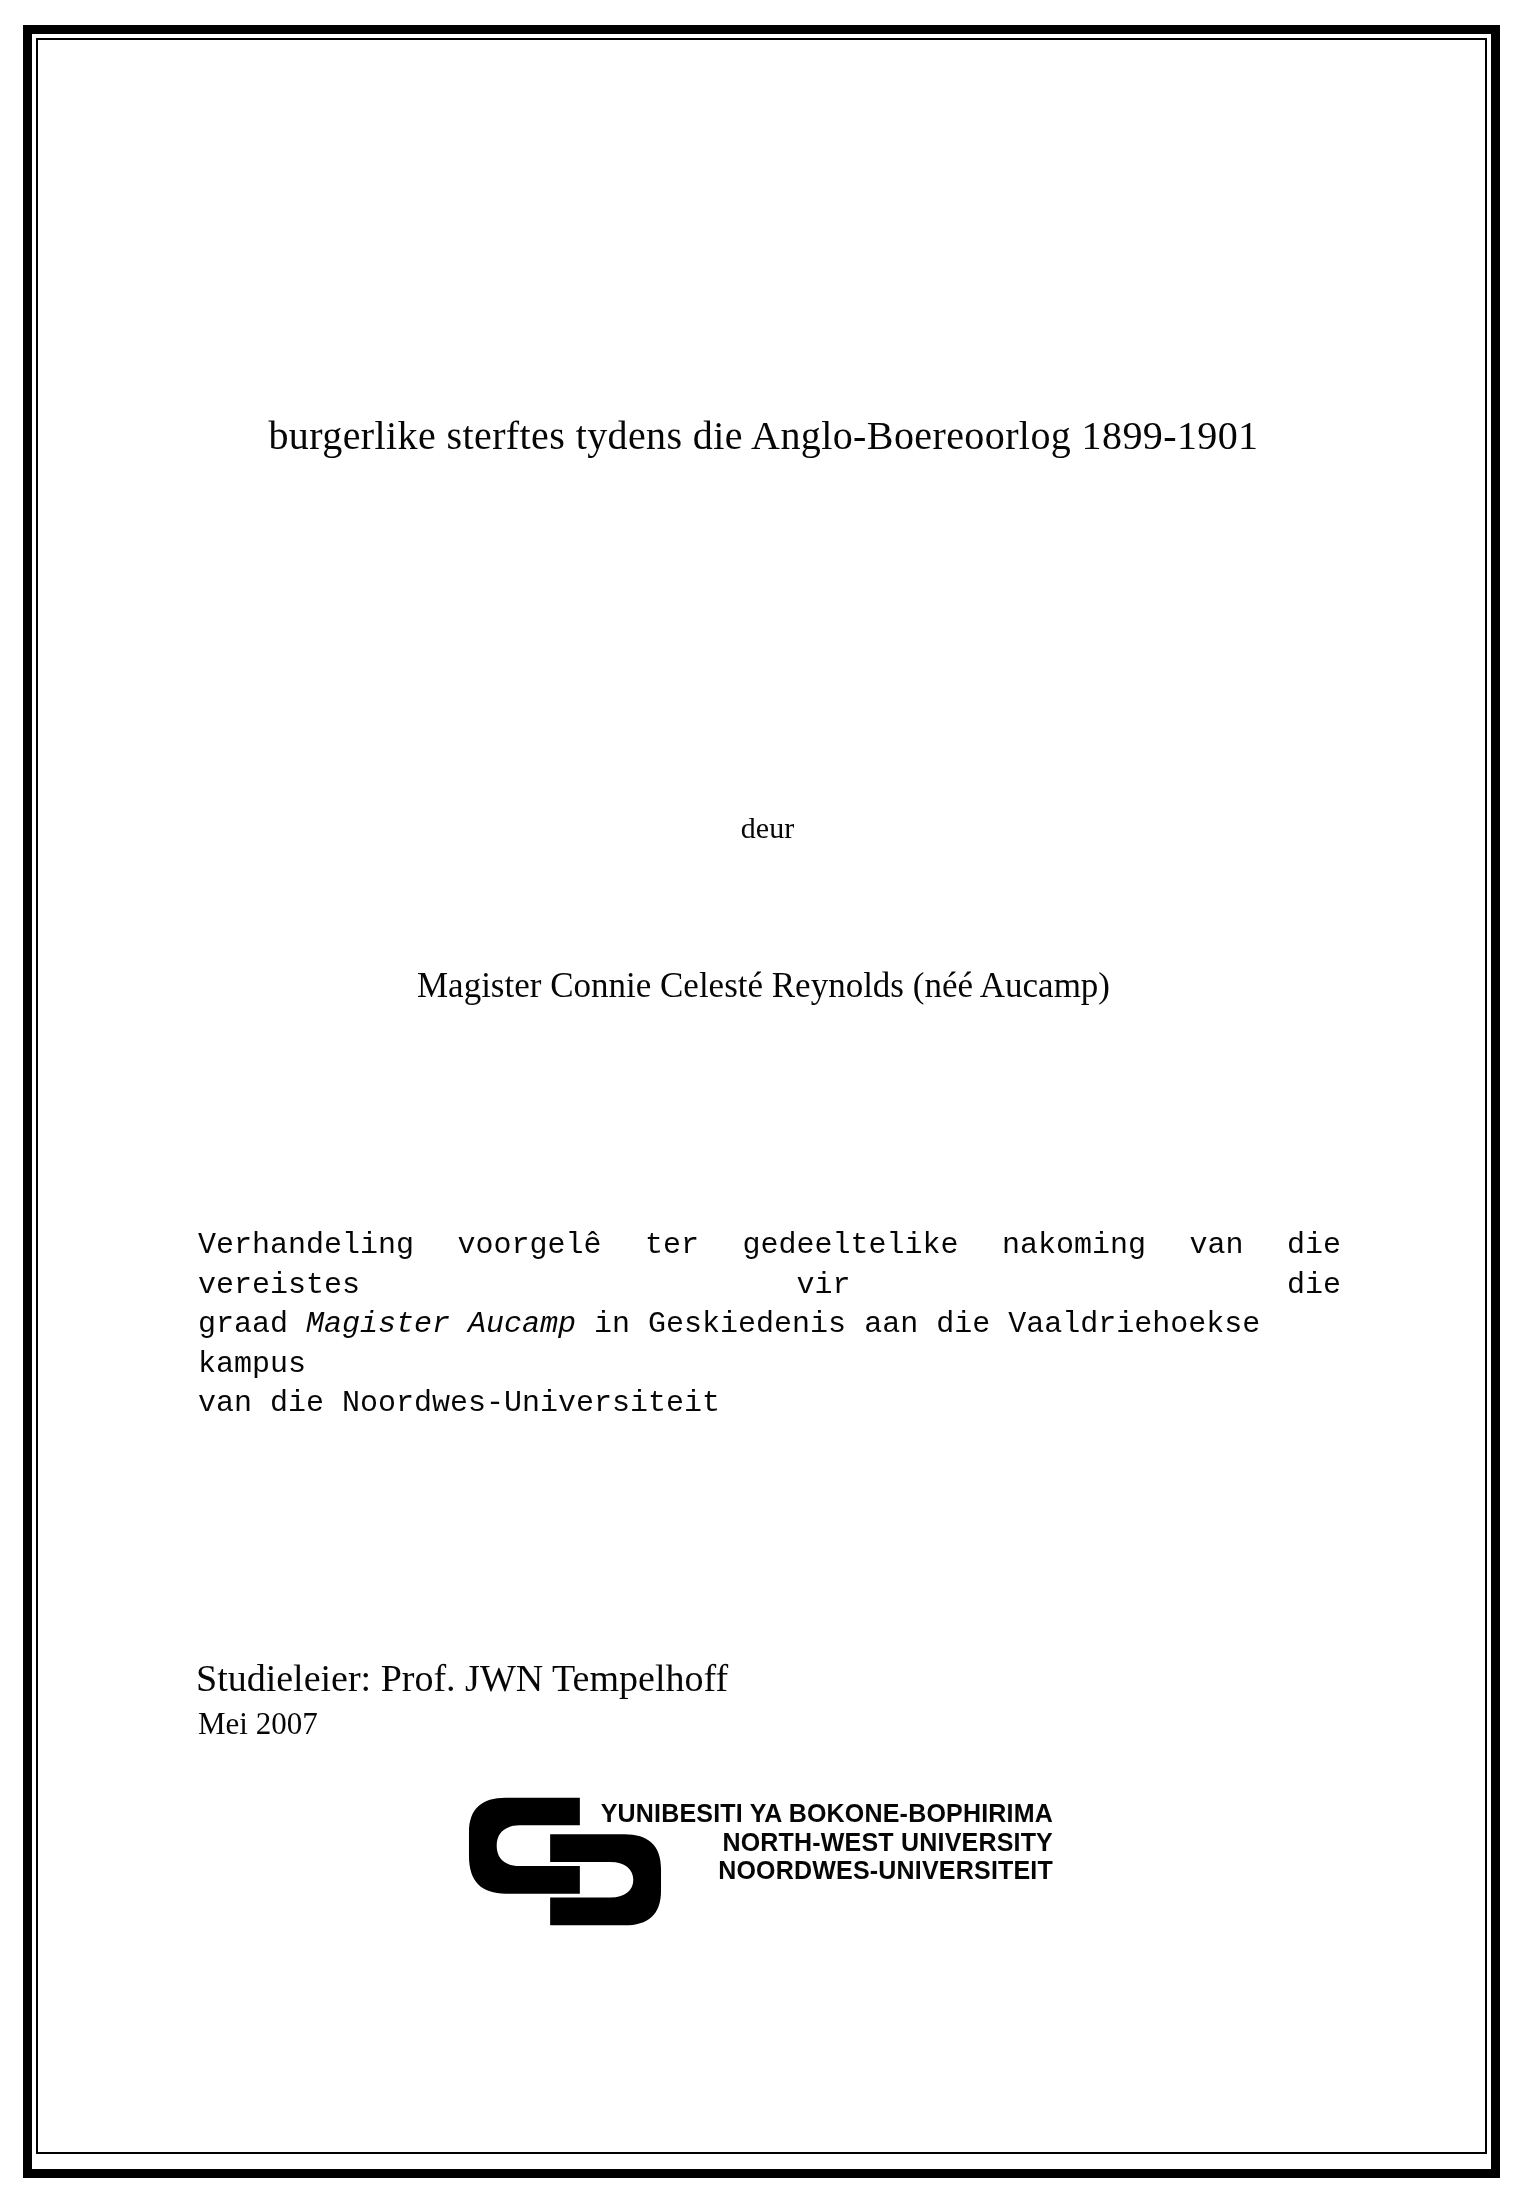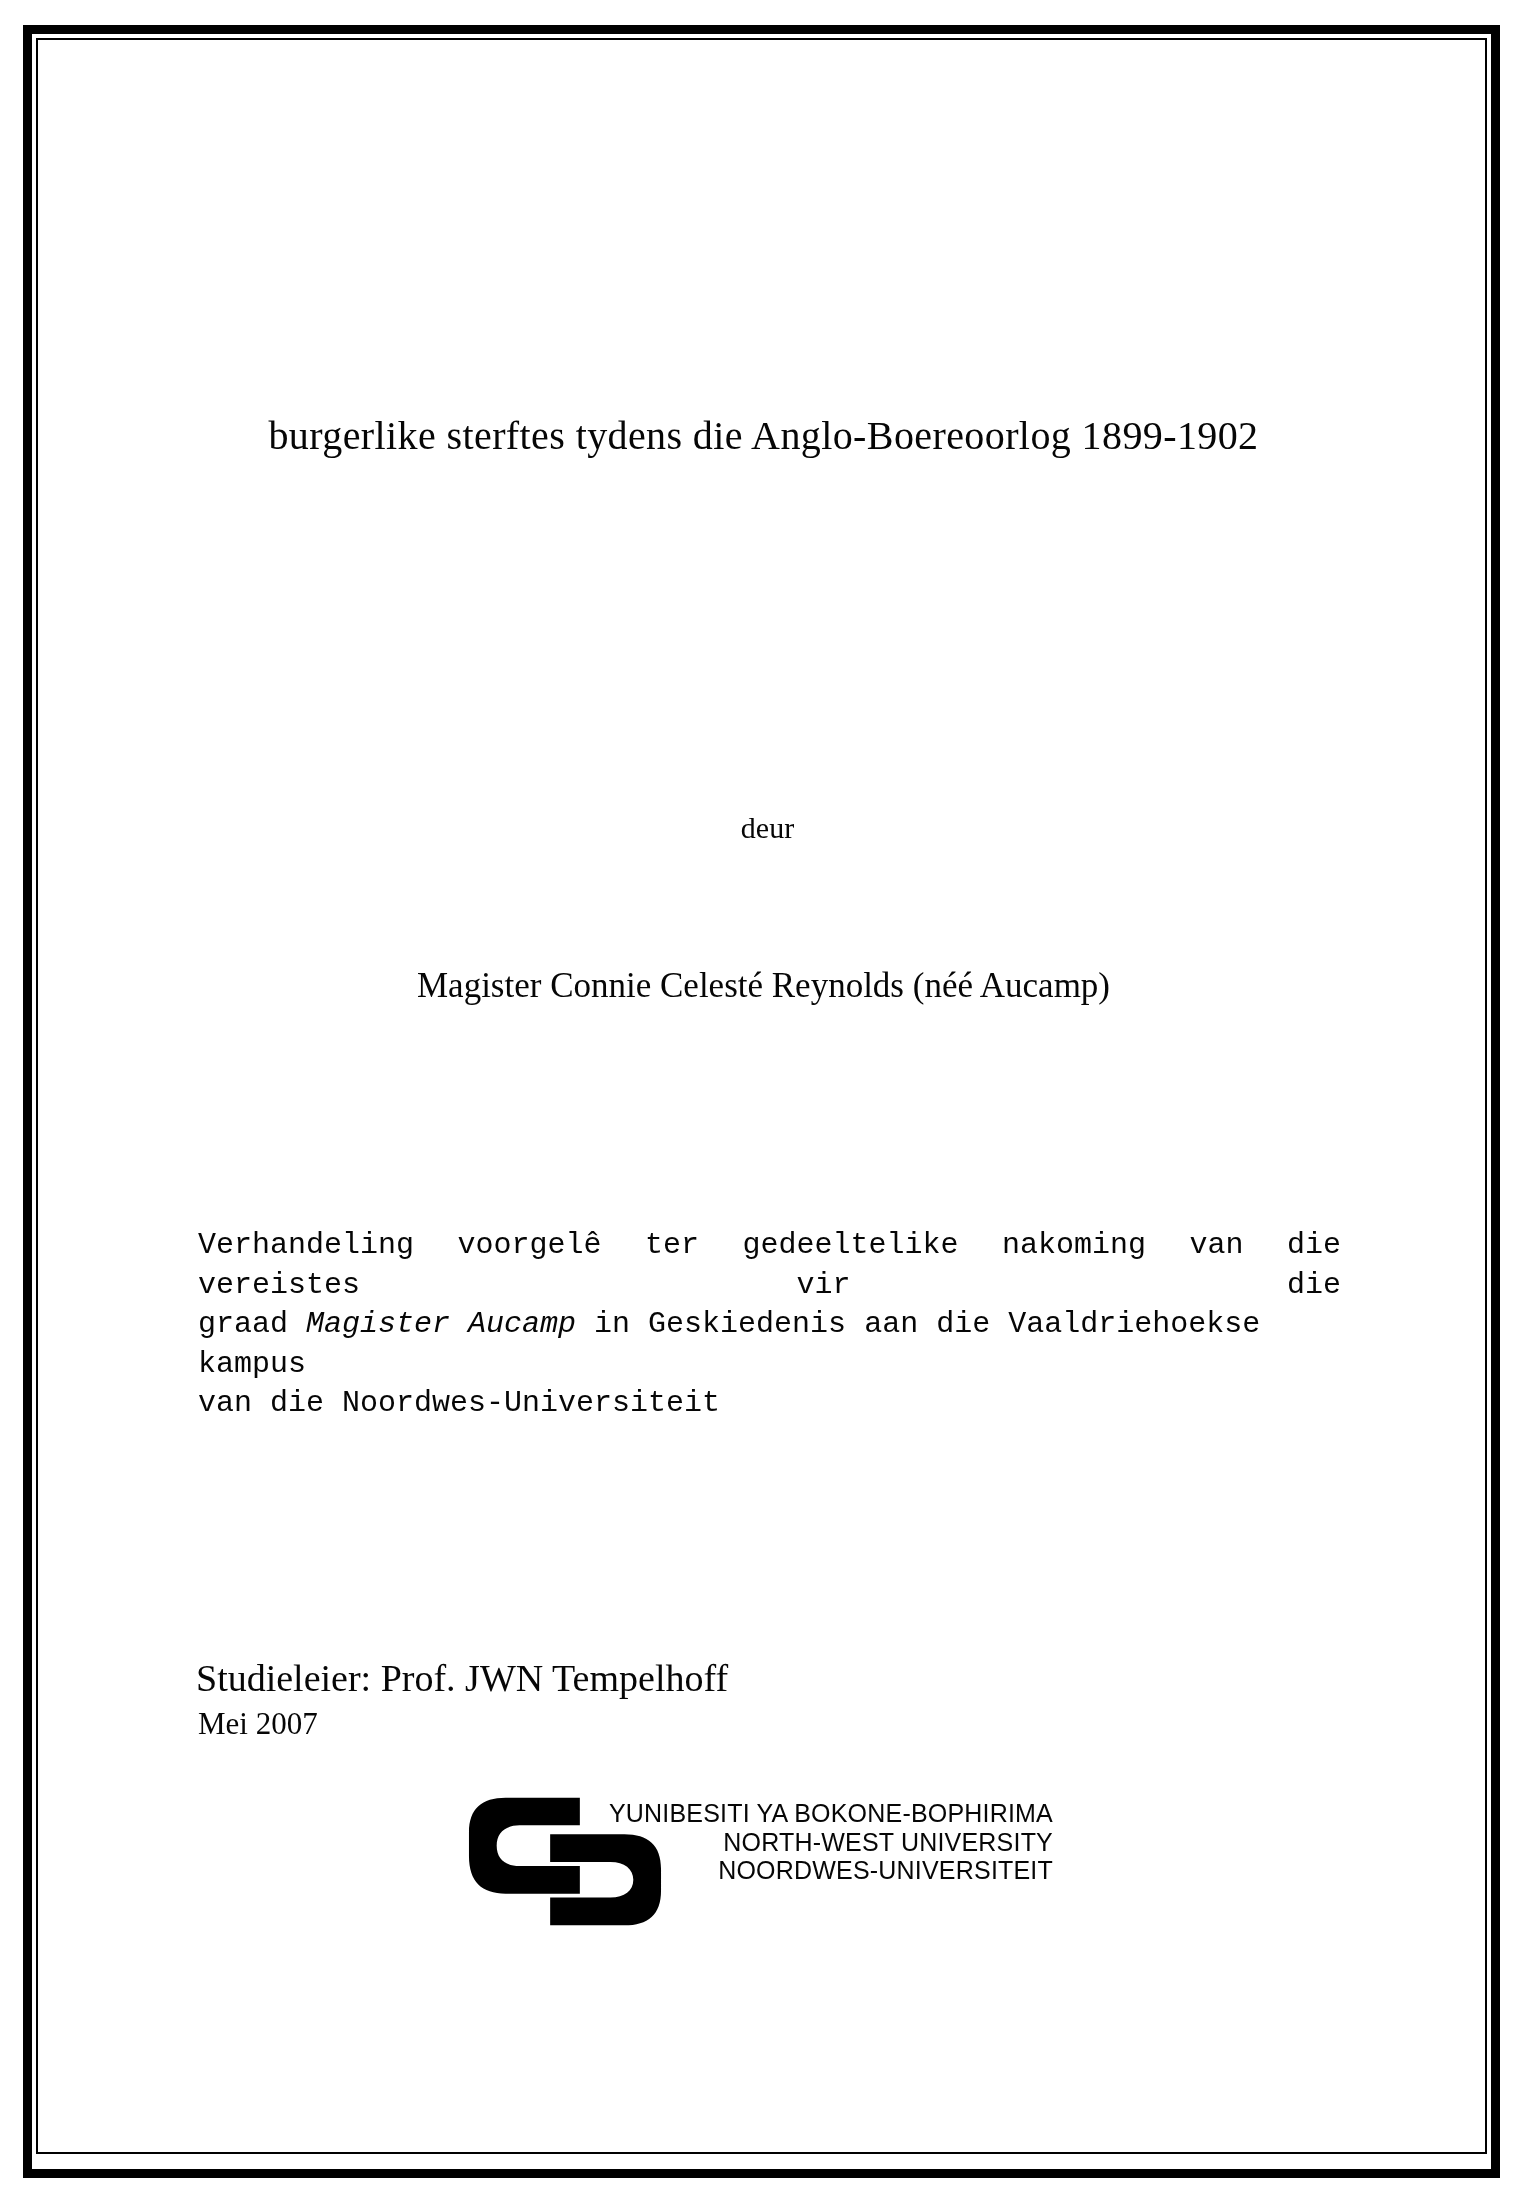--- a/index.html
+++ b/index.html
@@ -53,33 +53,33 @@
   }
   .logo-mark {
     position:absolute; left:466px; top:1792px;
     width:198px; height:135px;
   }
   .logo-mark svg { width:198px; height:135px; display:block; }
   .logo-text {
     position:absolute; left:585px; top:1799px; width:468px;
     text-align:right; white-space:nowrap;
     font-family:"Liberation Sans","DejaVu Sans",sans-serif;
-    font-weight:400; font-size:25px; line-height:28.5px;
+    font-weight:700; font-size:25px; line-height:28.5px;
     letter-spacing:0.2px;
     color:#060606;
   }
 </style>
 </head>
 <body>
 
 <div class="frame-outer"></div>
 <div class="frame-inner"></div>
 
 <div class="title-block">
-  <div>burgerlike sterftes tydens die Anglo-Boereoorlog 1899-1902</div>
+  <div>burgerlike sterftes tydens die Anglo-Boereoorlog 1899-1901</div>
 </div>
 
 <div class="byline">deur</div>
 
 <div class="author">Magister Connie Celesté Reynolds (néé Aucamp)</div>
 
 <div class="statement">
   <div class="justified">Verhandeling voorgelê ter gedeeltelike nakoming van die vereistes vir die</div>
   <div><span>graad </span><span class="ital">Magister Aucamp</span><span> in Geskiedenis aan die Vaaldriehoekse kampus</span></div>
   <div>van die Noordwes-Universiteit</div>

